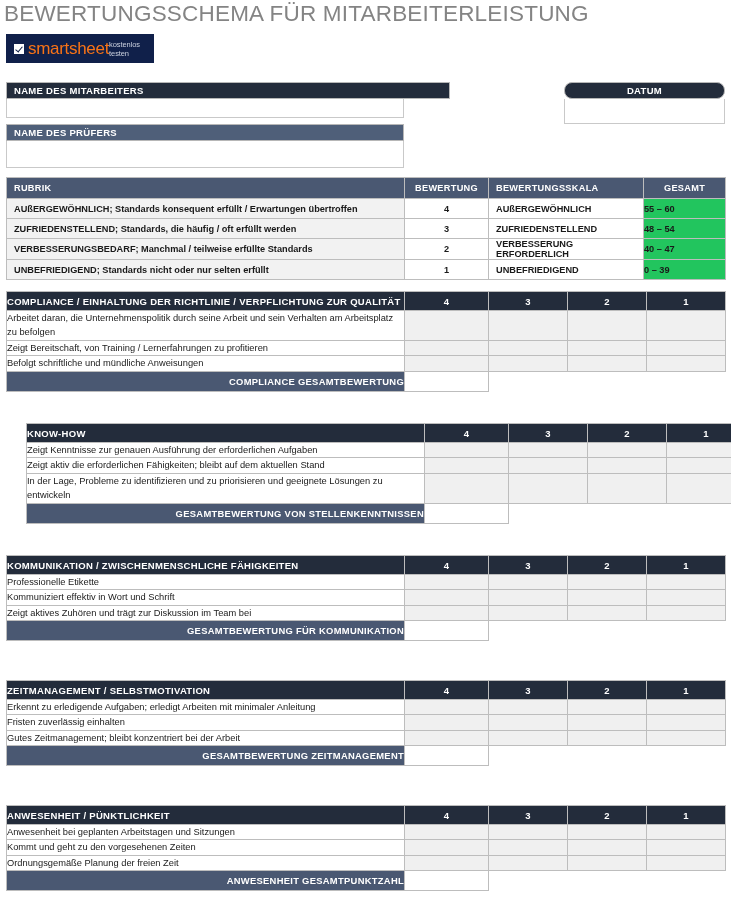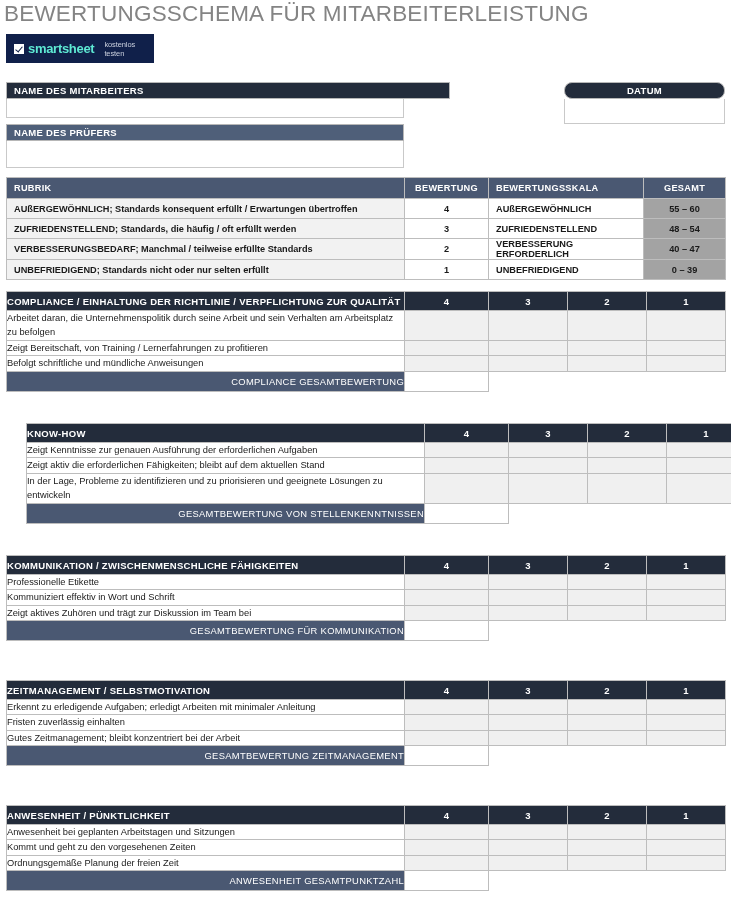--- a/index.html
+++ b/index.html
@@ -59,29 +59,29 @@
     position: absolute;
     left: 3px;
     top: 1px;
     width: 3px;
     height: 6px;
     border: solid #10204a;
     border-width: 0 1.6px 1.6px 0;
     transform: rotate(40deg);
   }
   .logo-word {
-    color: #5eead4;
-    font-size: 13px;
-    font-weight: 700;
+    color: #f97316;
+    font-size: 17px;
+    font-weight: 400;
     letter-spacing: -0.3px;
   }
   .logo-tag {
     color: #c9cfdd;
     font-size: 7.5px;
-    margin-left: 10px;
+    margin-left: 0;
     letter-spacing: -0.1px;
     font-weight: 400;
   }
 
   
   .hdr-dark {
     background: #232c3b;
     color: #ffffff;
   }
   .hdr-slate-light {
@@ -132,21 +132,21 @@
     letter-spacing: 0.3px;
     text-align: left;
     padding-left: 7px;
     height: 21px;
   }
   .rubric th.ctr { text-align: center; padding-left: 0; }
   .rubric td { background: #f2f2f2; color: #1a1a1a; font-weight: bold; }
   .rubric td.desc { padding-left: 7px; background: #f2f2f2; }
   .rubric td.num  { text-align: center; font-weight: 700; background: #ffffff; }
   .rubric td.scale{ padding-left: 7px; font-weight: 700; background: #ffffff; margin-left: 20px; }
-  .rubric td.tot  { text-align: center; font-weight: 700; background: #a3a3a3; }
+  .rubric td.tot  { text-align: left; font-weight: 700; background: #22c55e; }
 
   
   .section {
     position: absolute;
     left: 6px;
     width: 719px;
   }
   .sec-table {
     width: 100%;
     border-collapse: collapse;
@@ -183,21 +183,21 @@
     line-height: 1.55;
     vertical-align: middle;
   }
   .crit-box {
     background: #f0f0f0;
   }
   .total-label {
     background: #4a5872;
     color: #ffffff;
     font-size: 9.4px;
-    font-weight: 400;
+    font-weight: 700;
     letter-spacing: 0.3px;
     text-align: right;
     padding-right: 8px;
     height: 20px;
   }
   .total-input {
     background: #ffffff;
     height: 20px;
   }
   .total-blank {

